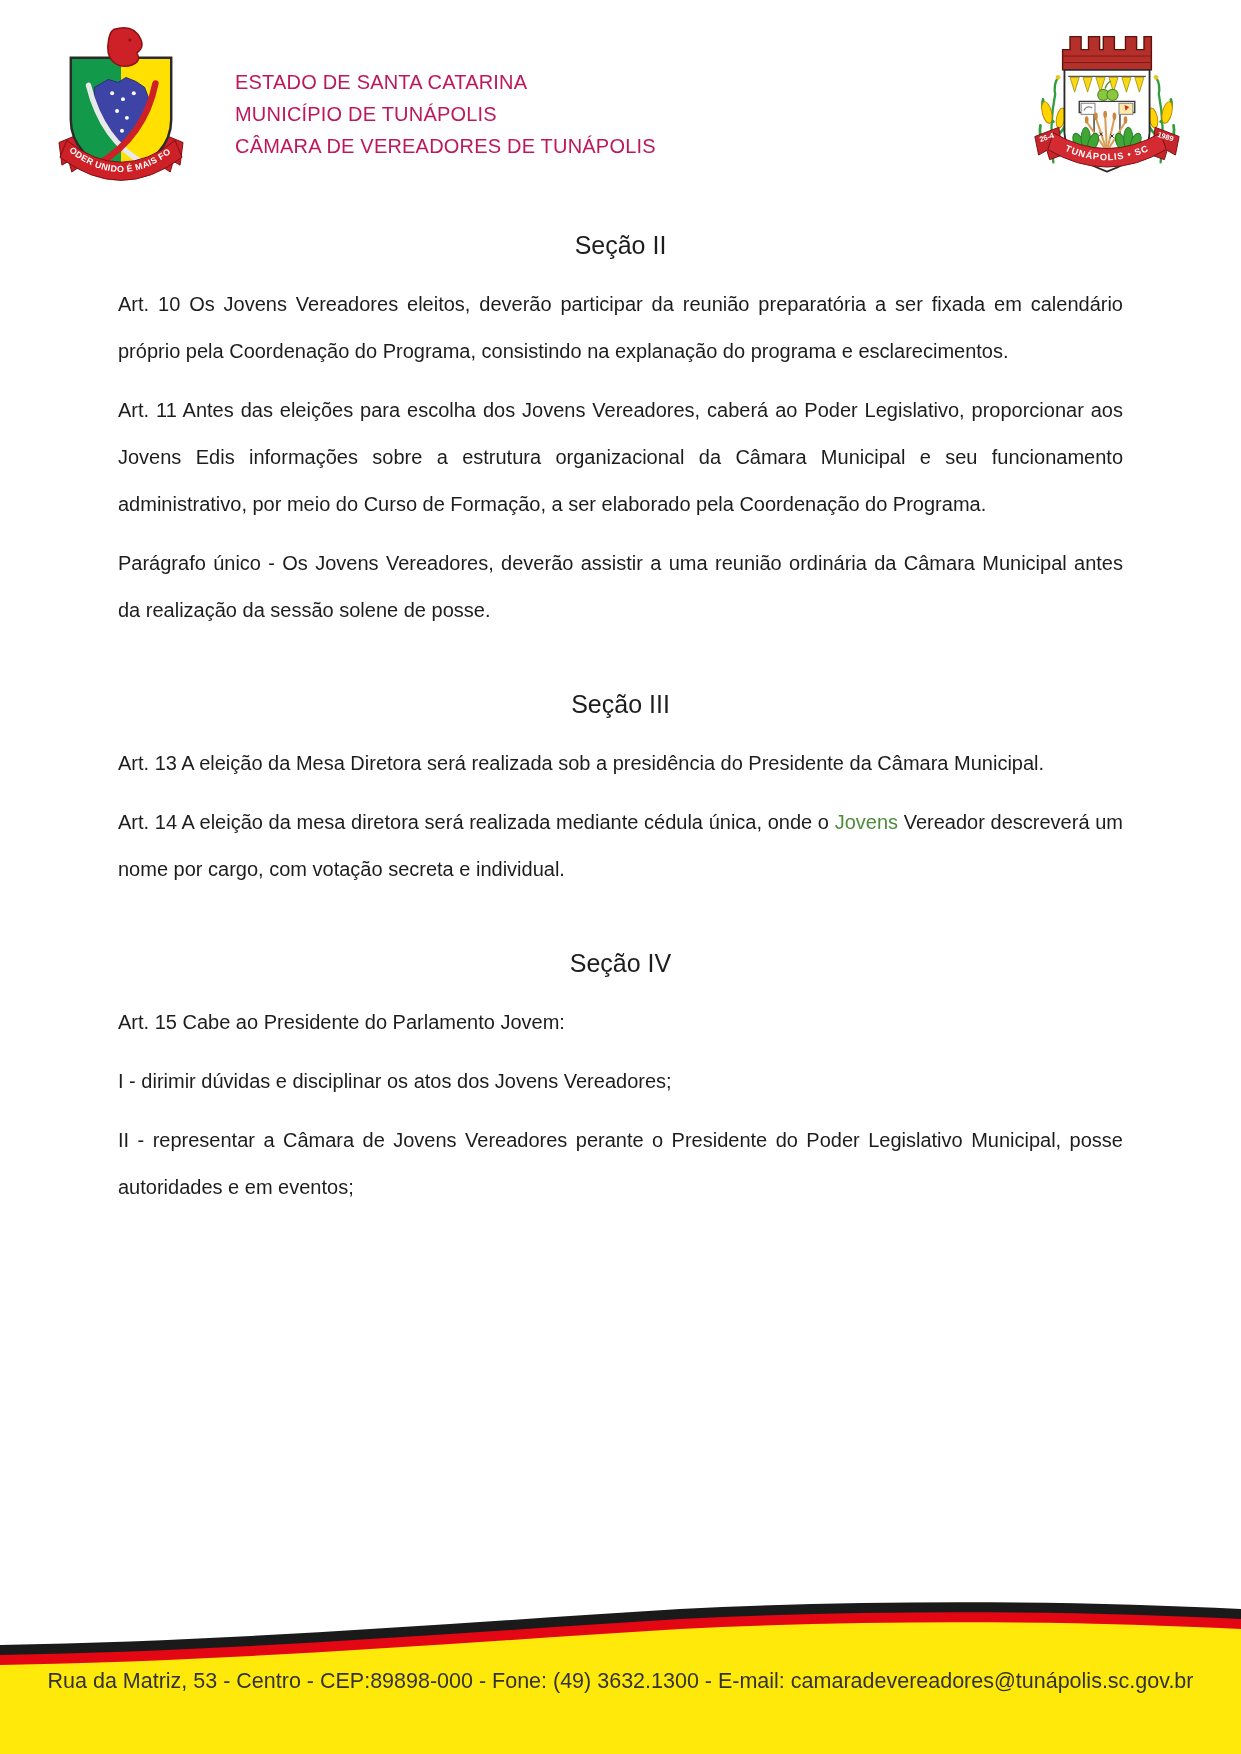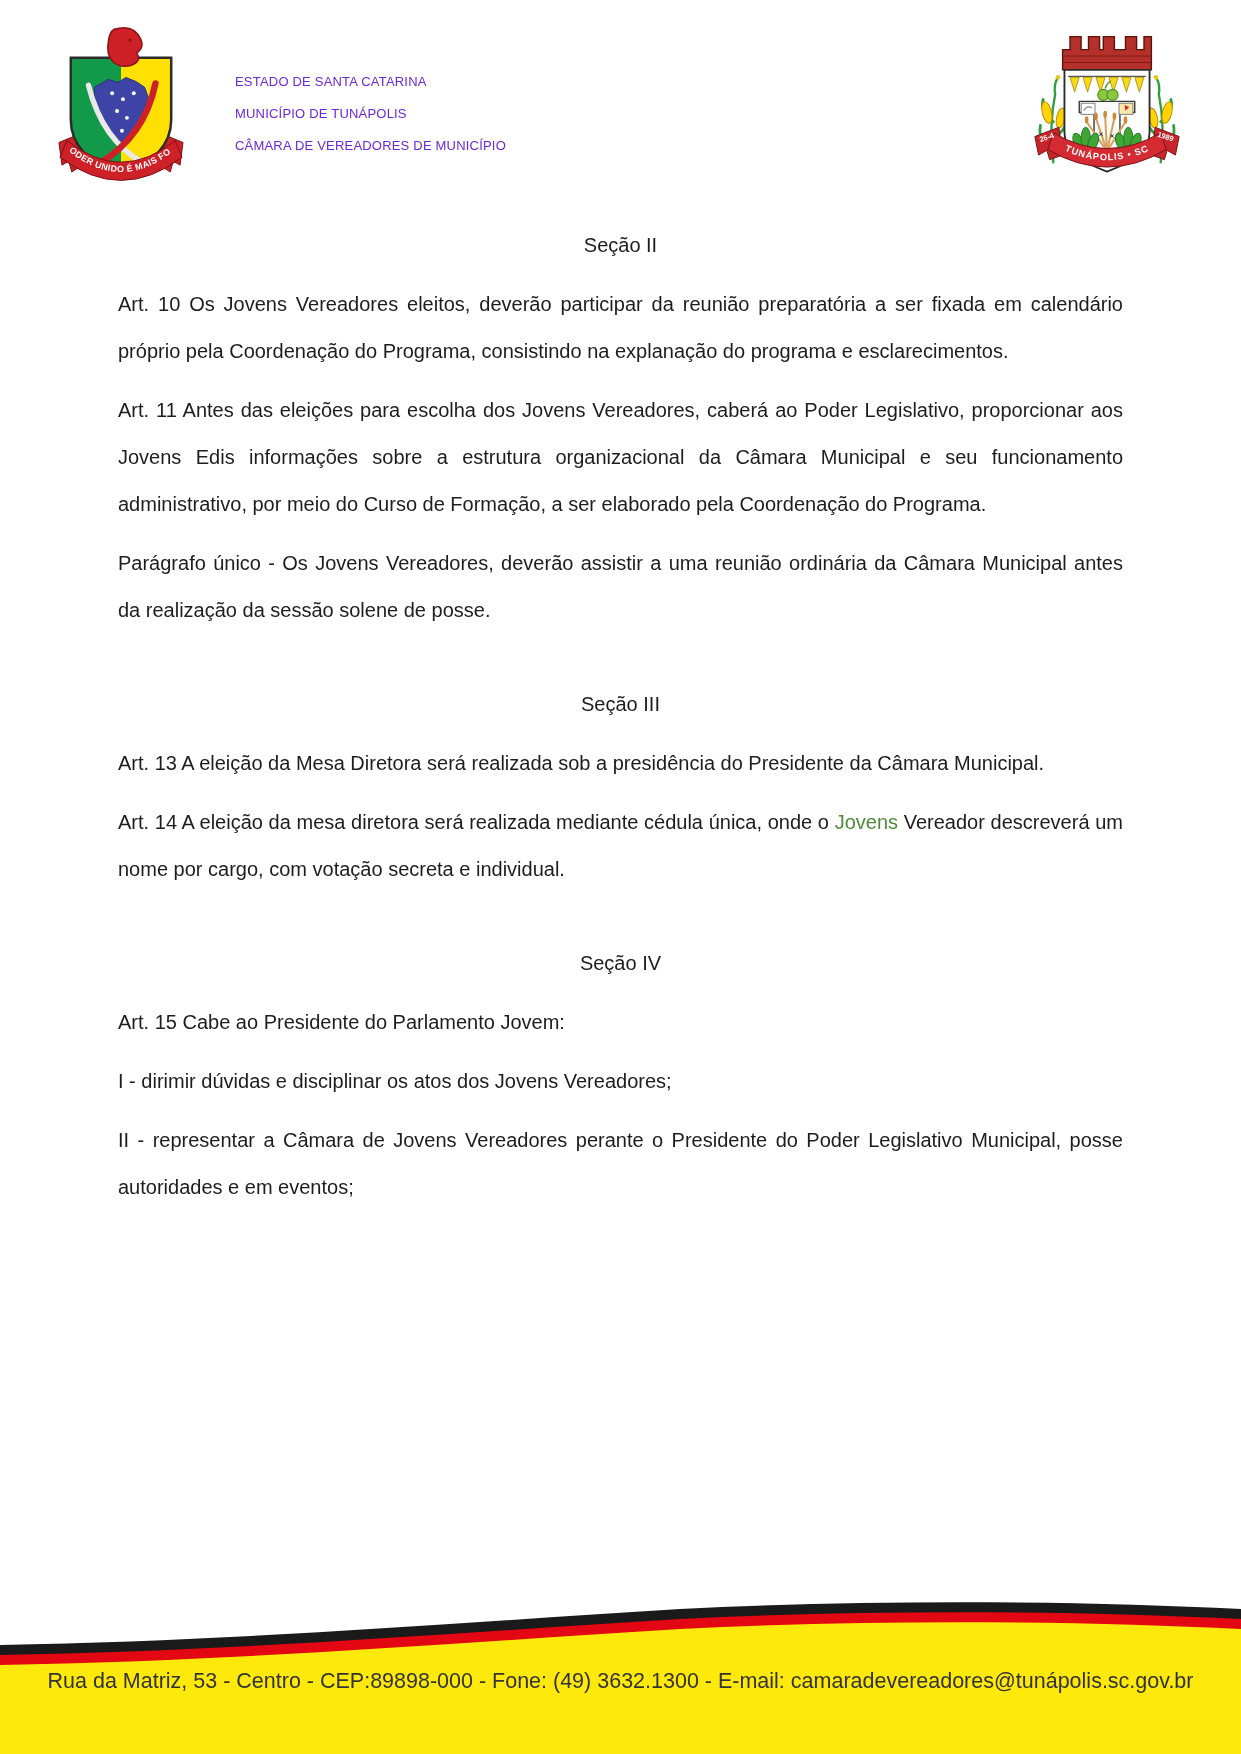--- a/index.html
+++ b/index.html
@@ -10,30 +10,30 @@
     overflow:hidden;
     font-family:"Liberation Sans", sans-serif;
     color:#1d1d1d;
   }
   
   .header{position:absolute;top:0;left:0;right:0;height:200px;}
   .crest-left{position:absolute;left:57px;top:26px;}
   .crest-right{position:absolute;right:60px;top:22px;}
   .org-block{
     position:absolute;left:235px;top:66px;
-    font-size:13px;line-height:32px;letter-spacing:.2px;
-    color:#6d28d9;white-space:nowrap;
+    font-size:20px;line-height:32px;letter-spacing:.2px;
+    color:#be185d;white-space:nowrap;
   }
   
   .doc-body{
     position:absolute;left:106px;top:222px;width:1029px;
     font-size:20px;line-height:47px;color:#1d1d1d;
   }
   .sec-title,.sec-sub{
-    margin:0;font-size:20px;font-weight:400;text-align:center;line-height:47px;
+    margin:0;font-size:25px;font-weight:400;text-align:center;line-height:47px;
   }
   .gap-before{margin-top:47px;}
   .para{margin:12px;text-align:justify;}
   .hl{color:#4E8B3C;}
   
   .footer-wave{position:absolute;left:0;bottom:0;width:1241px;height:175px;display:block;}
   .footer-address{
     position:absolute;left:0;right:0;top:1666px;
     text-align:center;font-size:21.5px;line-height:30px;color:#333333;
   }
@@ -76,21 +76,21 @@
       <path d="M10,116 Q65,160 120,116 L127,133 Q65,180 3,133 Z" fill="#CE2027" stroke="#7a1014" stroke-width="1"></path>
       <path id="sc-motto-path" d="M12,127 Q65,169 118,127" fill="none"></path>
       <text font-size="9" font-weight="bold" fill="#ffffff" letter-spacing="0.4">
         <textPath href="#sc-motto-path" startOffset="50%" text-anchor="middle">O PODER UNIDO É MAIS FORTE</textPath>
       </text>
     </svg>
 
     <div class="org-block">
       <div>ESTADO DE SANTA CATARINA</div>
       <div>MUNICÍPIO DE TUNÁPOLIS</div>
-      <div>CÂMARA DE VEREADORES DE MUNICÍPIO</div>
+      <div>CÂMARA DE VEREADORES DE TUNÁPOLIS</div>
     </div>
 
     <svg class="crest-right" width="148" height="168" viewBox="0 0 160 178">
 
       <g>
         <path d="M22,150 Q17,110 24,76 M24,76 Q22,66 27,58" fill="none" stroke="#2F9E3C" stroke-width="2.5" stroke-linecap="round"></path>
         <path d="M22,140 Q5,128 8,110 M22,124 Q39,113 37,96 M22,106 Q7,95 11,82" fill="none" stroke="#2F9E3C" stroke-width="3" stroke-linecap="round"></path>
         <ellipse cx="15" cy="96" rx="5" ry="12" transform="rotate(-14 15 96)" fill="#FFD400" stroke="#B8860B" stroke-width="1"></ellipse>
         <ellipse cx="30" cy="102" rx="4.5" ry="11" transform="rotate(12 30 102)" fill="#FFD400" stroke="#B8860B" stroke-width="1"></ellipse>
         <circle cx="27" cy="58" r="2.5" fill="#E8C51F"></circle>

